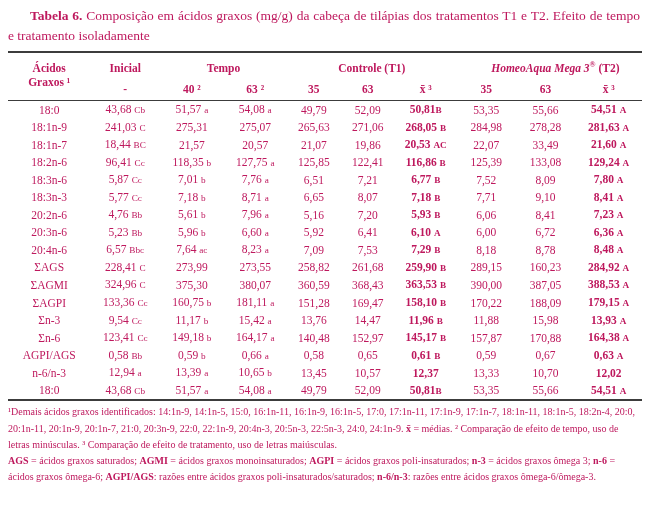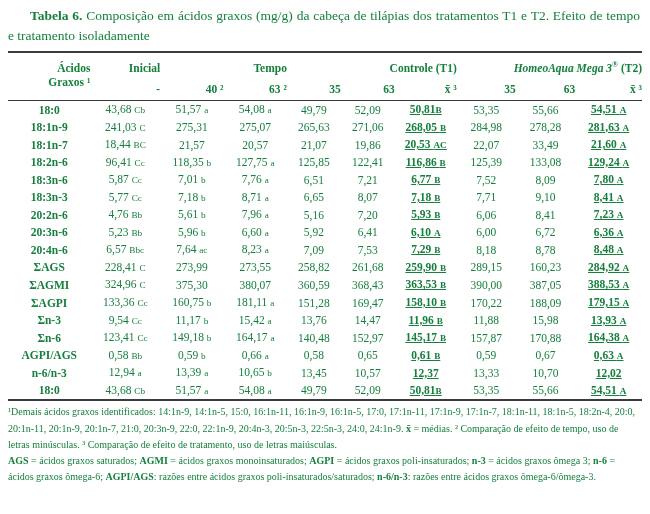--- a/index.html
+++ b/index.html
@@ -1,46 +1,46 @@
 <!DOCTYPE html>
 <html><head>
 <meta charset="utf-8">
 <style>
   html,body{margin:0;padding:0;background:#ffffff;}
   .page{
     width:650px;height:514px;box-sizing:border-box;
-    padding:6px 8px 4px 8px;background:#fff;color:#15803d;
+    padding:6px 8px 4px 8px;background:#fff;color:#be185d;
     font-family:"Liberation Serif","DejaVu Serif",serif;
     overflow:hidden;
   }
   .caption{
     font-size:13.5px;line-height:20px;text-align:justify;
     text-indent:22px;margin:0 2px 0 0;
   }
   .caption .bold{font-weight:bold;}
   table{
     width:100%;border-collapse:collapse;table-layout:fixed;
     margin-top:5px;
     border-top:2px solid #3c3c3c;border-bottom:2px solid #3c3c3c;
   }
   thead{border-bottom:1px solid #3c3c3c;}
   thead th{
     font-weight:bold;font-size:11.5px;line-height:14px;
-    padding:0;text-align:right;vertical-align:top;white-space:nowrap;
+    padding:0;text-align:center;vertical-align:top;white-space:nowrap;
   }
   tr.hdr1 th{padding-top:8px;}
   tr.hdr2 th{padding:7px 0 4px 0;}
   .it{font-style:italic;margin-left:12px;}
   sup.reg{font-size:8px;vertical-align:super;line-height:0;font-style:italic;}
   tbody td{
     font-size:11.5px;line-height:16.55px;height:16.55px;
     padding:0;text-align:center;white-space:nowrap;
   }
-  td.lbl{font-weight:bold;}
-  td.mean{font-weight:bold;text-decoration:underline;}
+  td.lbl{font-weight:normal;}
+  td.mean{font-weight:bold;}
   .suf{font-size:9.2px;}
   .fn{
     font-size:10px;line-height:16.2px;text-align:left;
     margin:3px 0 0 0;
   }
   .fn .p{margin:0;}
 </style>
 </head>
 <body>
 

